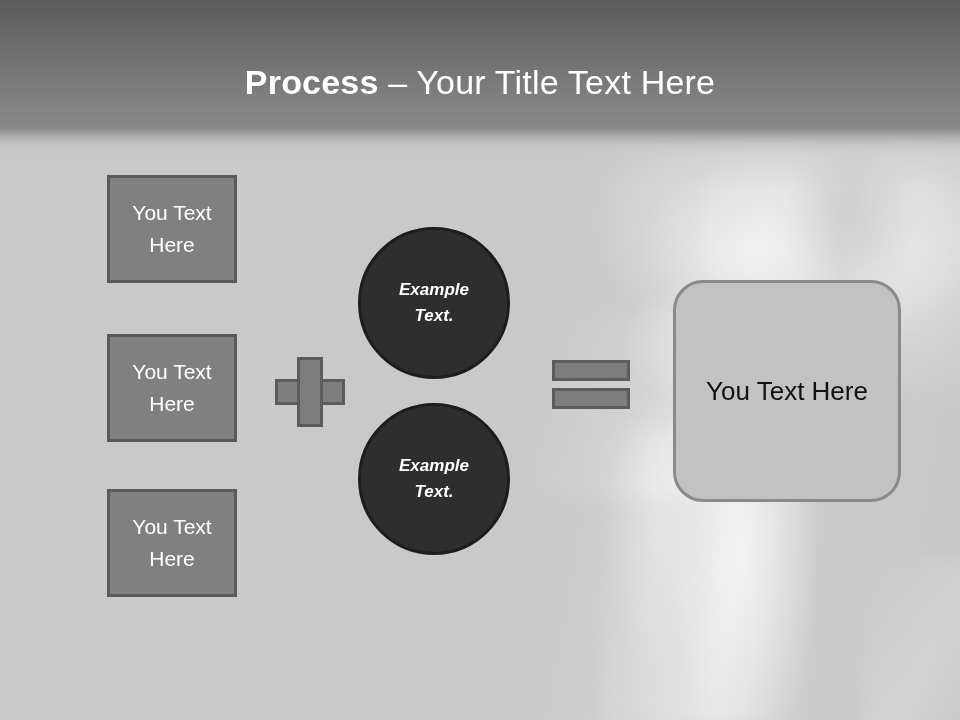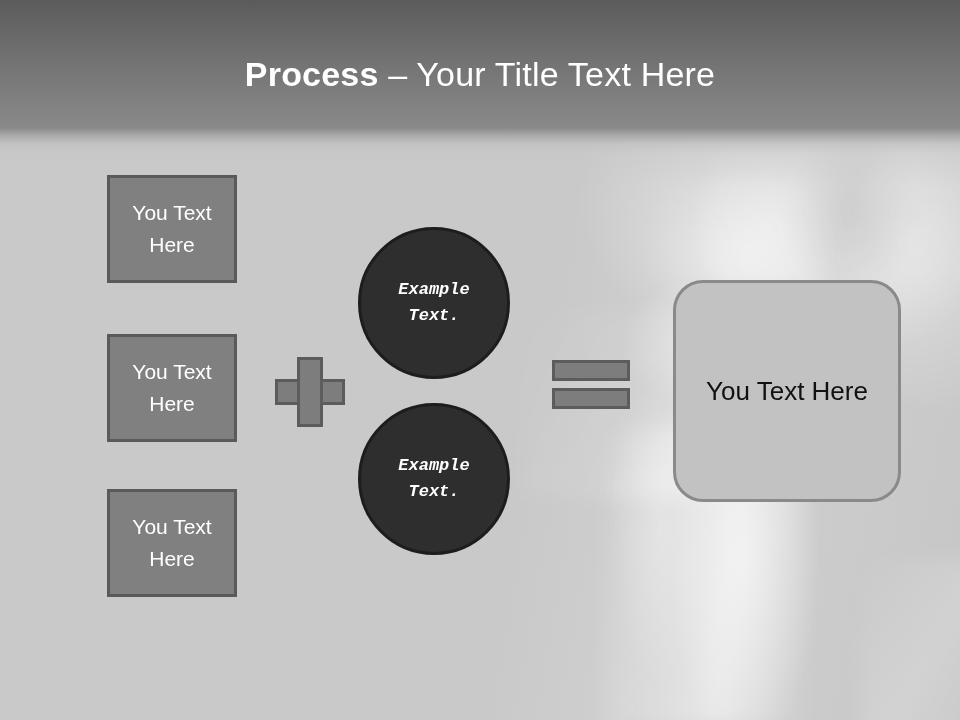--- a/index.html
+++ b/index.html
@@ -121,21 +121,21 @@
   .header-fade {
     position: absolute;
     left: 0; top: 128px;
     width: 960px; height: 26px;
     background: linear-gradient(180deg,
       rgba(138,138,138,1) 0%, rgba(165,165,165,0.85) 30%,
       rgba(190,190,190,0.5) 62%, rgba(201,201,201,0) 100%);
   }
   .title {
     position: absolute;
-    left: 0; top: 52px;
+    left: 0; top: 60px;
     width: 960px;
     text-align: center;
     color: #ffffff;
     font-size: 34px;
     line-height: 44px;
     letter-spacing: 0.2px;
     white-space: nowrap;
   }
   .title .strong { font-weight: bold; }
   .title .light  { font-weight: normal; }
@@ -190,21 +190,20 @@
     box-sizing: border-box;
     display: flex;
     align-items: center;
     justify-content: center;
     text-align: center;
     color: #ffffff;
     font-size: 17px;
     font-weight: bold;
     font-style: italic;
     line-height: 26px;
-    font-family: Liberation Mono, monospace;
   }
   #circle-1 { left: 358px; top: 227px; }
   #circle-2 { left: 358px; top: 403px; }
 
   
   .equals-wrap {
     position: absolute;
     left: 552px; top: 360px;
     width: 78px; height: 50px;
   }

